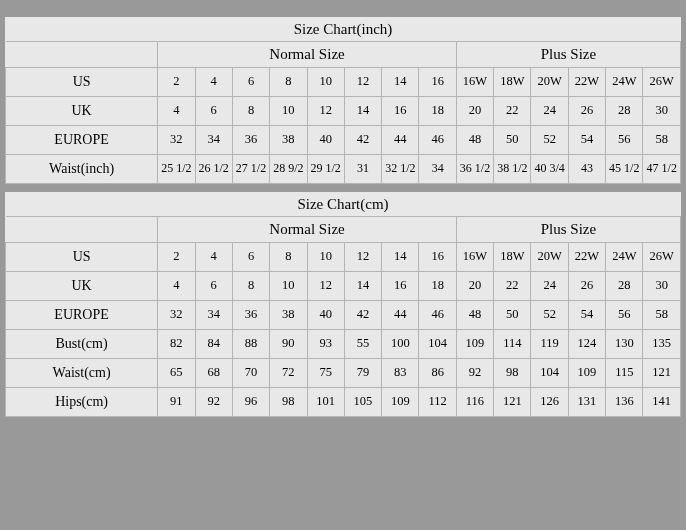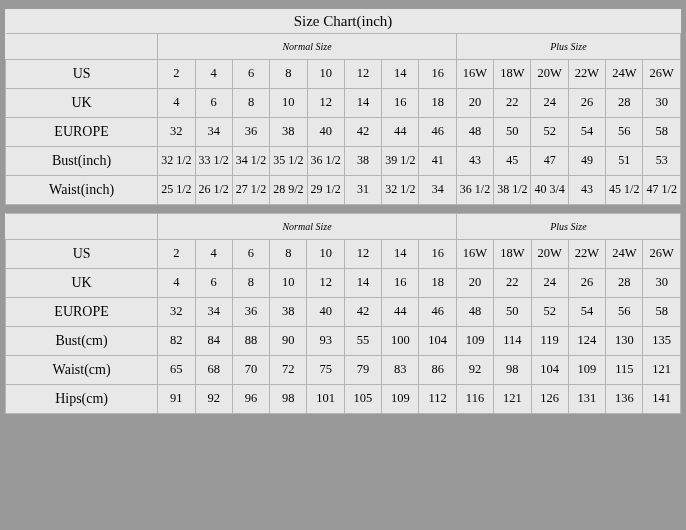--- a/index.html
+++ b/index.html
@@ -10,21 +10,21 @@
     width: 686px;
     height: 530px;
     background: #999999;
     font-family: "Liberation Serif", serif;
     overflow: hidden;
   }
   .page {
     width: 686px;
     height: 376px;
     box-sizing: border-box;
-    padding: 8px 4px;
+    padding: 16px 4px;
     display: flex;
     flex-direction: column;
     gap: 6px;
   }
   .chart-block {
     background: #e8e8e8;
     border: 1px solid #9a9a9a;
     box-sizing: border-box;
   }
   table {
@@ -46,23 +46,22 @@
     white-space: nowrap;
   }
   .title-row td {
     font-size: 15px;
     height: 24px;
     border-top: none;
     border-left: none;
     border-right: none;
   }
   .group-row td {
-    font-size: 10px;
+    font-size: 15px;
     height: 25px;
-    font-style: italic;
   }
   .label-cell {
     font-size: 14px;
   }
   .corner {
     background: #e8e8e8;
   }
   .data-cell {
     font-size: 12.5px;
   }
@@ -156,37 +155,20 @@
           <td class="data-cell">44</td>
           <td class="data-cell">46</td>
           <td class="data-cell">48</td>
           <td class="data-cell">50</td>
           <td class="data-cell">52</td>
           <td class="data-cell">54</td>
           <td class="data-cell">56</td>
           <td class="data-cell">58</td>
         </tr>
 
-        <tr class="metric-row">
-          <td class="label-cell">Bust(inch)</td>
-          <td class="data-cell">32 1/2</td>
-          <td class="data-cell">33 1/2</td>
-          <td class="data-cell">34 1/2</td>
-          <td class="data-cell">35 1/2</td>
-          <td class="data-cell">36 1/2</td>
-          <td class="data-cell">38</td>
-          <td class="data-cell">39 1/2</td>
-          <td class="data-cell">41</td>
-          <td class="data-cell">43</td>
-          <td class="data-cell">45</td>
-          <td class="data-cell">47</td>
-          <td class="data-cell">49</td>
-          <td class="data-cell">51</td>
-          <td class="data-cell">53</td>
-        </tr>
 
         <tr class="metric-row">
           <td class="label-cell">Waist(inch)</td>
           <td class="data-cell">25 1/2</td>
           <td class="data-cell">26 1/2</td>
           <td class="data-cell">27 1/2</td>
           <td class="data-cell">28 9/2</td>
           <td class="data-cell">29 1/2</td>
           <td class="data-cell">31</td>
           <td class="data-cell">32 1/2</td>
@@ -217,20 +199,23 @@
           <col class="d">
           <col class="d">
         <col class="d">
           <col class="d">
           <col class="d">
           <col class="d">
           <col class="d">
           <col class="d">
       </colgroup>
       <tbody>
+        <tr class="title-row">
+          <td colspan="15">Size Chart(cm)</td>
+        </tr>
         <tr class="group-row">
           <td class="corner blank-left"></td>
           <td colspan="8">Normal Size</td>
           <td colspan="6">Plus Size</td>
         </tr>
 
         <tr>
           <td class="label-cell">US</td>
           <td class="data-cell">2</td>
           <td class="data-cell">4</td>

